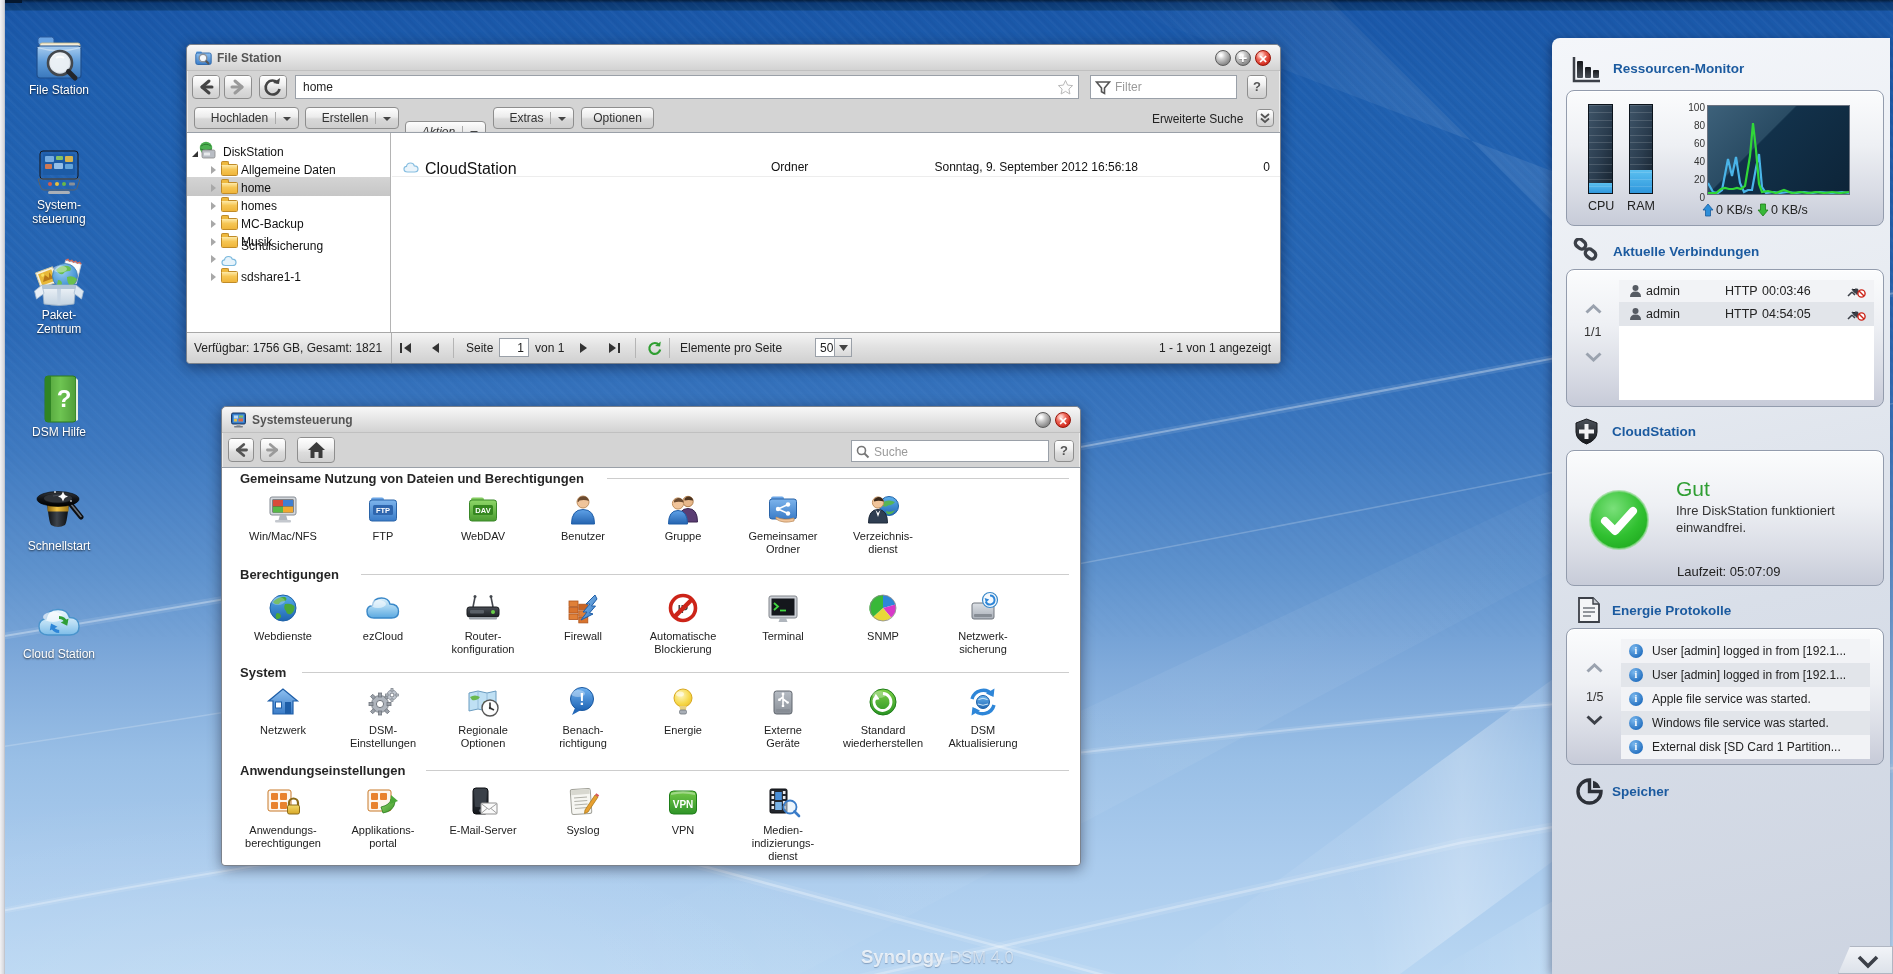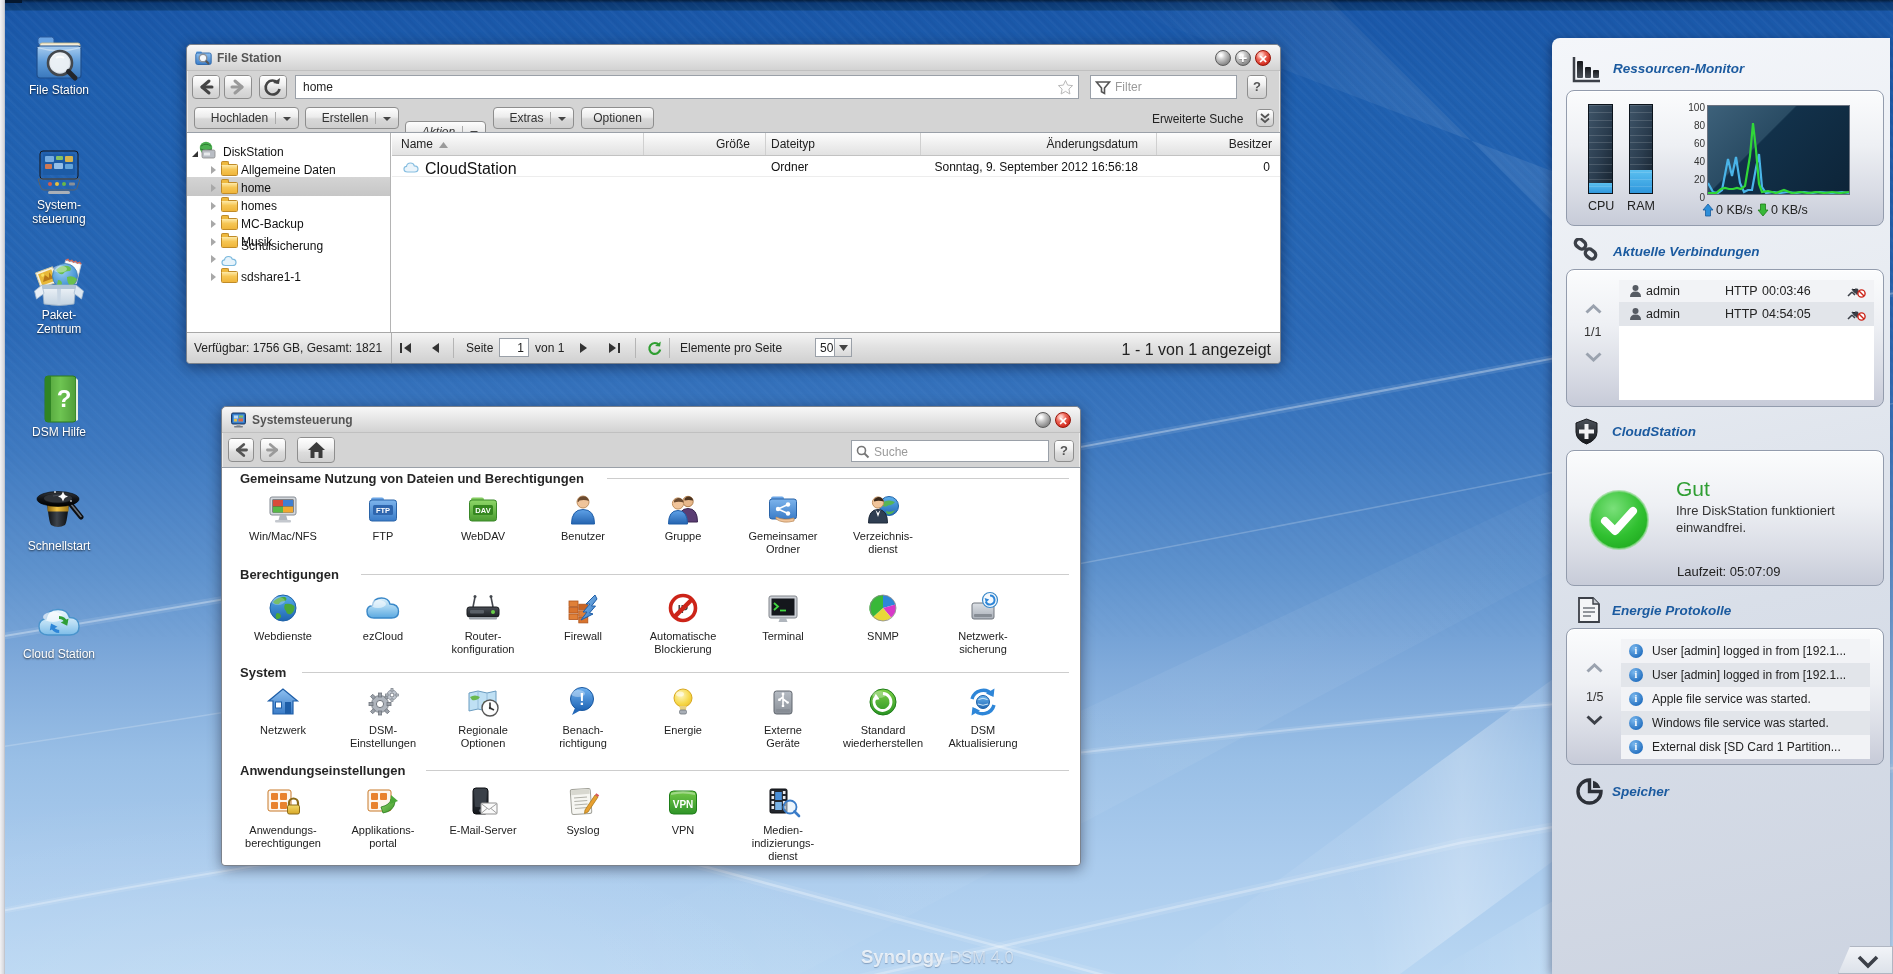--- a/index.html
+++ b/index.html
@@ -68,21 +68,21 @@
 .lprow { position:absolute; left:0; width:249px; height:24px; overflow:hidden; }
 .lprow span { position:absolute; left:31px; top:5px; white-space:nowrap; }
 .lprow:before { content:"i"; position:absolute; left:8px; top:5px; width:14px; height:14px; border-radius:50%;
   background:radial-gradient(circle at 35% 30%, #7ab8ee, #2470c0 75%); color:#fff; font-size:10px; font-weight:bold;
   font-family:"Liberation Serif",serif; text-align:center; line-height:14px; }
 
 
 #sidebar { position:absolute; left:1552px; top:38px; width:338px; height:936px;
   background:linear-gradient(168deg,#f4f6fa 0%, #e8ecf2 30%, #d9dfe9 60%, #cdd4e1 100%);
   border-radius:8px 0 0 0; box-shadow:-2px 2px 10px rgba(0,0,30,0.35); }
-.sbtitle { position:absolute; font-size:13.5px; font-weight:bold; color:#1b5a9f;font-style:italic; }
+.sbtitle { position:absolute; font-size:13.5px; font-weight:bold; color:#1b5a9f; }
 .sbpanel { position:absolute; left:14px; width:318px; border:1px solid #939cad; border-radius:8px;
   background:linear-gradient(180deg,#fbfcfd 0%,#eef0f4 40%,#d9dce5 75%,#c7cbd8 100%);
   box-shadow:inset 0 1px 0 rgba(255,255,255,0.9); }
 </style>
 </head>
 <body>
 <div id="bg"></div>
 <div id="bgstripes"></div>
 <div id="bgbeams"></div>
 <svg id="bgfx" style="position:absolute; left:0; top:0;" width="1893" height="974" viewBox="0 0 1893 974">
@@ -384,34 +384,20 @@
         <div class="abs" style="left:33px; top:120px;"><svg width="18" height="15" viewBox="0 0 18 15">
             <path d="M5.5 12.5 Q2 12.5 2 9.5 Q2 7 4.5 6.8 Q5 3.5 8.5 3.5 Q11.5 3.5 12.3 6.2 Q16 6.2 16 9.4 Q16 12.5 12.5 12.5 Z" fill="#e6f3fb" stroke="#7ab8dd" stroke-width="1.2"></path>
           </svg></div>
         <span class="abs" style="left:54px; top:106px;">Schulsicherung</span>
       <div class="tr-caret" style="top:140px;"></div>
         <div class="tr-fold" style="top:138px;"></div>
         <span class="abs" style="left:54px; top:137px;">sdshare1-1</span>
     </div>
 
     <div class="abs" id="fstable" style="left:205px; top:88px; width:888px; height:199px; overflow:hidden; background:#fff;">
-      <div class="abs" style="left:0; top:0; width:888px; height:23px; background:linear-gradient(180deg,#fdfdfd,#ececec 60%,#e2e2e2); border-bottom:1px solid #c2c2c2;">
-        <span class="abs" style="left:9px; top:4px; font-size:12px; color:#222;">Name</span>
-        <svg class="abs" style="left:47px; top:9px;" width="9" height="6" viewBox="0 0 9 6">
-            <path d="M4.5 0 L9 6 L0 6 Z" fill="#9a9a9a"></path>
-          </svg>
-        <span class="abs" style="right:530px; top:4px; font-size:12px; color:#222;">Größe</span>
-        <span class="abs" style="left:379px; top:4px; font-size:12px; color:#222;">Dateityp</span>
-        <span class="abs" style="right:142px; top:4px; font-size:12px; color:#222;">Änderungsdatum</span>
-        <span class="abs" style="right:8px; top:4px; font-size:12px; color:#222;">Besitzer</span>
-        <div class="abs" style="left:251px; top:0; bottom:0; width:1px; background:#d0d0d0;"></div>
-        <div class="abs" style="left:373px; top:0; bottom:0; width:1px; background:#d0d0d0;"></div>
-        <div class="abs" style="left:528px; top:0; bottom:0; width:1px; background:#d0d0d0;"></div>
-        <div class="abs" style="left:764px; top:0; bottom:0; width:1px; background:#d0d0d0;"></div>
-      </div>
       <div class="abs" style="left:0; top:24px; width:888px; height:20px; border-bottom:1px solid #ededed;">
         <svg class="abs" style="left:10px; top:3px;" width="18" height="14" viewBox="0 0 18 14">
             <path d="M5.5 12 Q2 12 2 9 Q2 6.6 4.5 6.4 Q5 3 8.5 3 Q11.5 3 12.3 5.8 Q16 5.8 16 9 Q16 12 12.5 12 Z" fill="#eaf4fb" stroke="#85bde0" stroke-width="1.2"></path>
           </svg>
         <span class="abs" style="left:33px; top:3px; font-size:16px; color:#111;">CloudStation</span>
         <span class="abs" style="left:379px; top:3px; font-size:12px; color:#111;">Ordner</span>
         <span class="abs" style="right:142px; top:3px; font-size:12px; color:#111;">Sonntag, 9. September 2012 16:56:18</span>
         <span class="abs" style="right:10px; top:3px; font-size:12px; color:#111;">0</span>
       </div>
     </div>
@@ -447,21 +433,21 @@
         <span class="abs" style="left:493px; top:8px;">Elemente pro Seite</span>
         <div class="inputbox" style="left:628px; top:5px; width:37px; height:19px;">
           <span style="position:absolute; left:4px; top:2px; font-size:12px;">50</span>
           <div style="position:absolute; right:0; top:0; width:17px; height:17px; background:linear-gradient(180deg,#fafafa,#d8d8d8); border-left:1px solid #9aa0a8;">
               <svg style="position:absolute; left:4px; top:6px;" width="9" height="6" viewBox="0 0 9 6">
                 <path d="M0 0 L9 0 L4.5 6 Z" fill="#444"></path>
               </svg>
             </div>
         </div>
       </div>
-      <span style="position:absolute; right:9px; top:8px; font-size:16px; color:#222;">1 - 1 von 1 angezeigt</span>
+      <span style="position:absolute; right:9px; top:8px; font-size:12px; color:#222;">1 - 1 von 1 angezeigt</span>
     </div>
   </div>
 </div>
 
 <div class="win" id="cpwin" style="left:221px; top:406px; width:860px; height:460px;">
   <div class="titlebar">
     <svg style="position:absolute; left:8px; top:5px;" width="17" height="16" viewBox="0 0 17 16">
         <rect x="1.5" y="1" width="14" height="11" rx="1.5" fill="#2a6cb8" stroke="#1a3a68"></rect>
         <rect x="3" y="2.5" width="11" height="8" fill="#4a94dc"></rect>
         <rect x="4" y="3.5" width="4" height="3" fill="#bcd8f0"></rect>

